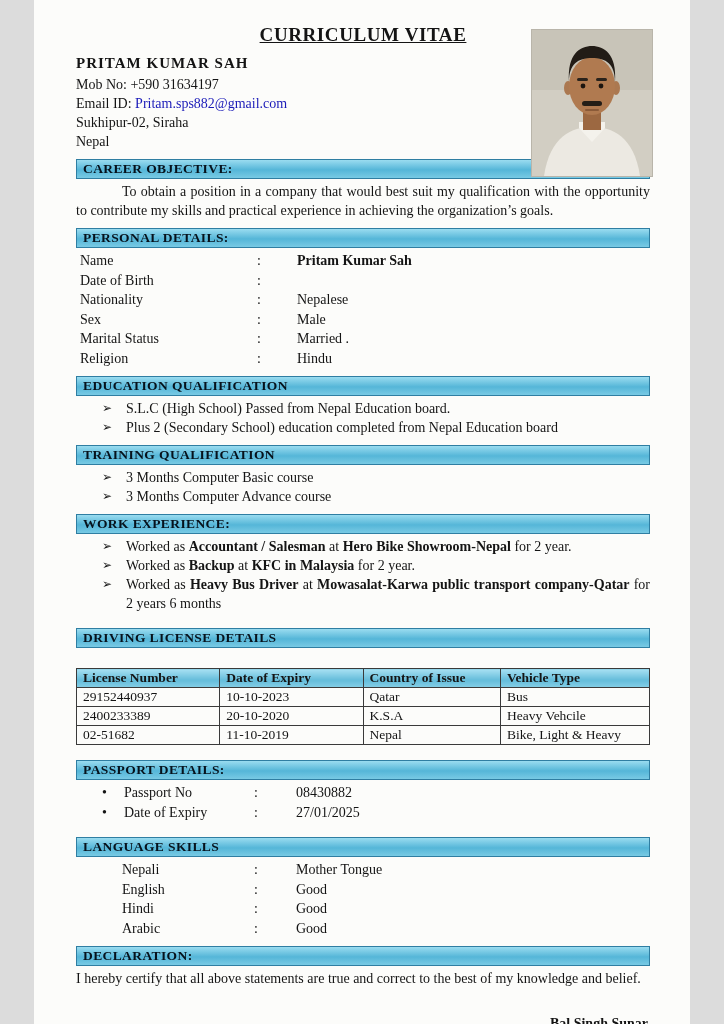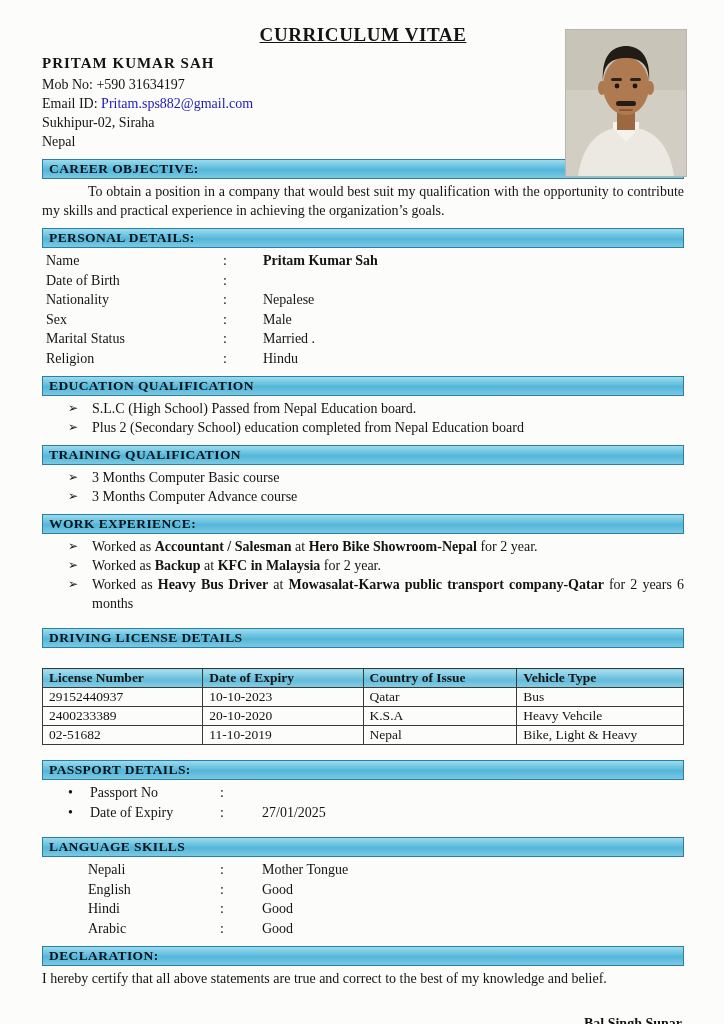--- a/index.html
+++ b/index.html
@@ -1,18 +1,18 @@
 <!DOCTYPE html>
 <html><head>
 <meta charset="utf-8">
 <style>
   html,body { margin:0; padding:0; background:#dcdcdc; }
   .page {
     position:relative;
-    width:724px; height:1024px;
+    width:656px; height:1024px;
     margin:0 auto;
     background:#fcfcfa;
     font-family:"Liberation Serif", serif;
     color:#141414;
     font-size:14px;
     box-sizing:border-box;
     padding:24px 40px 16px 42px;
     overflow:hidden;
   }
   .title {
@@ -226,20 +226,21 @@
       </tr>
     </tbody>
   </table>
 
   <div class="bar gap">PASSPORT DETAILS:</div>
   <div>
     <div class="pp-row">
       <span>•</span>
       <span>Passport No</span>
       <span>:</span>
+      <span>08430882</span>
     </div>
     <div class="pp-row">
       <span>•</span>
       <span>Date of Expiry</span>
       <span>:</span>
       <span>27/01/2025</span>
     </div>
   </div>
 
   <div class="bar gap">LANGUAGE SKILLS</div>

